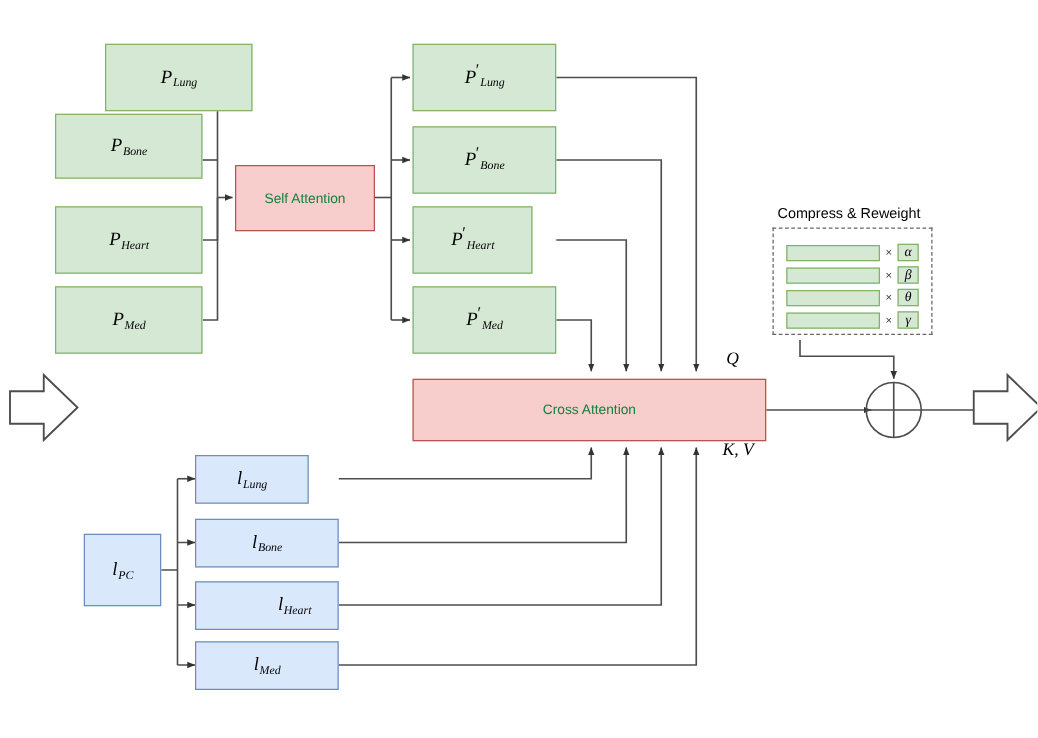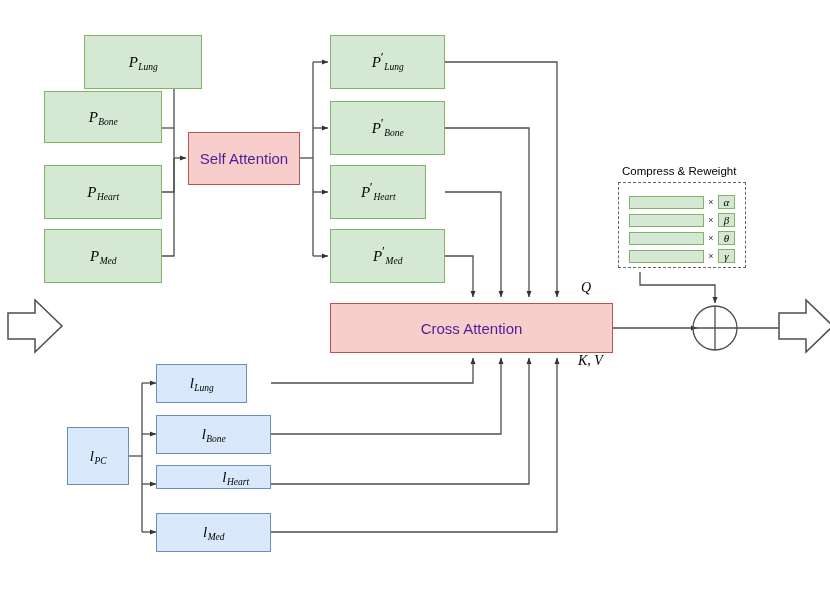--- a/index.html
+++ b/index.html
@@ -40,22 +40,22 @@
   }
   .blue-box {
     background: #dae8fc;
     border: 1px solid #6c8ebf;
   }
   .red-box {
     background: #f8cecc;
     border: 1px solid #b85450;
   }
   .plain-label {
-    font-size: 15px;
-    color: #4c1d95;
+    font-size: 11px;
+    color: #15803d;
   }
   .math {
     font-family: "Liberation Serif", serif;
     font-style: italic;
     font-size: 15px;
     color: #000000;
     white-space: nowrap;
   }
   .math sub {
     font-size: 9.5px;
@@ -253,21 +253,21 @@
   <div class="node blue-box" style="left:156px; top:364px; width:91px; height:39px;">
     <span class="math">
       <span>l</span><sub>Lung</sub>
     </span>
   </div>
   <div class="node blue-box" style="left:156px; top:415px; width:115px; height:39px;">
     <span class="math">
       <span>l</span><sub>Bone</sub>
     </span>
   </div>
-  <div class="node blue-box" style="left:156px; top:465px; width:115px; height:24px;padding-left:44px;">
+  <div class="node blue-box" style="left:156px; top:465px; width:115px; height:39px;padding-left:44px;">
     <span class="math">
       <span>l</span><sub>Heart</sub>
     </span>
   </div>
   <div class="node blue-box" style="left:156px; top:513px; width:115px; height:39px;">
     <span class="math">
       <span>l</span><sub>Med</sub>
     </span>
   </div>
 

